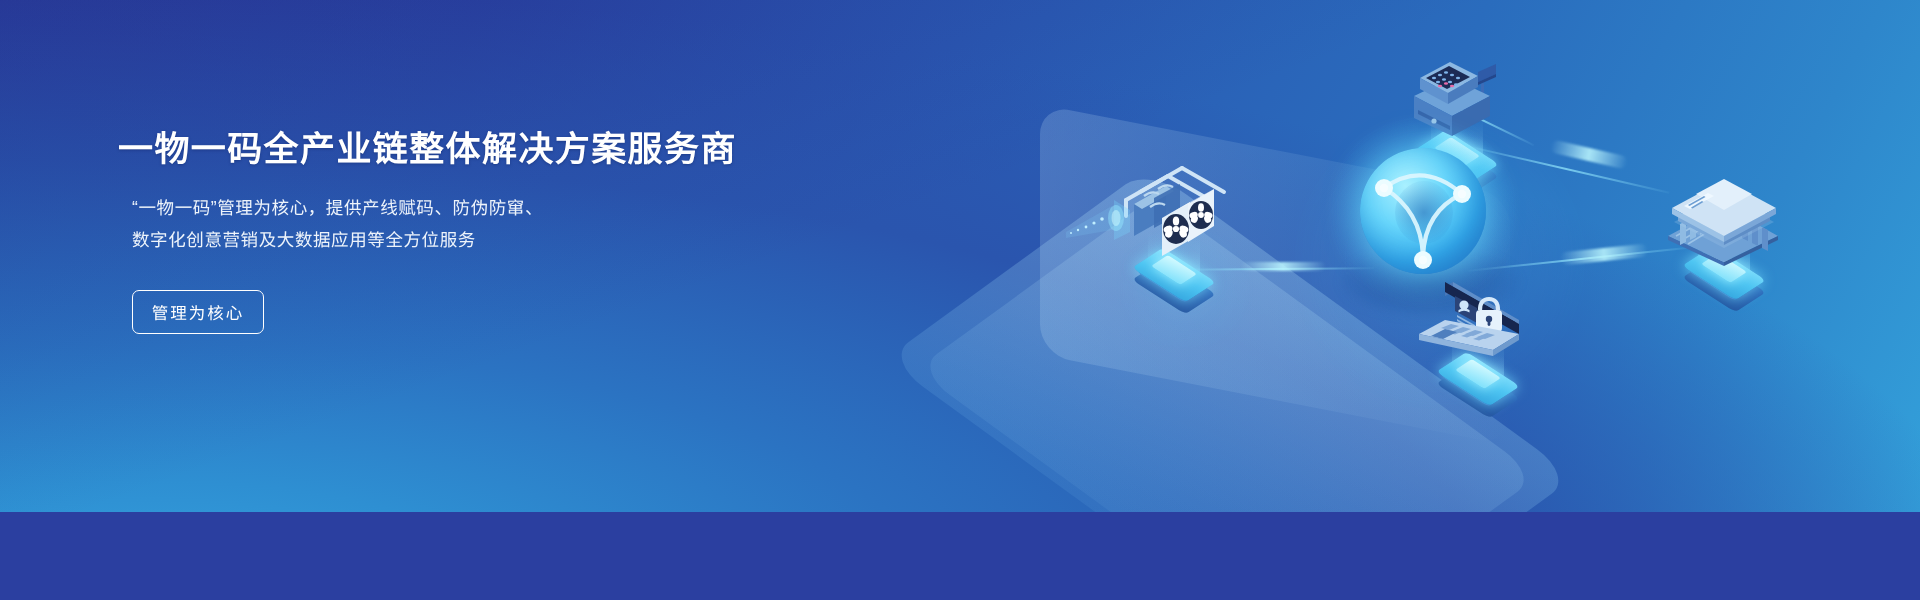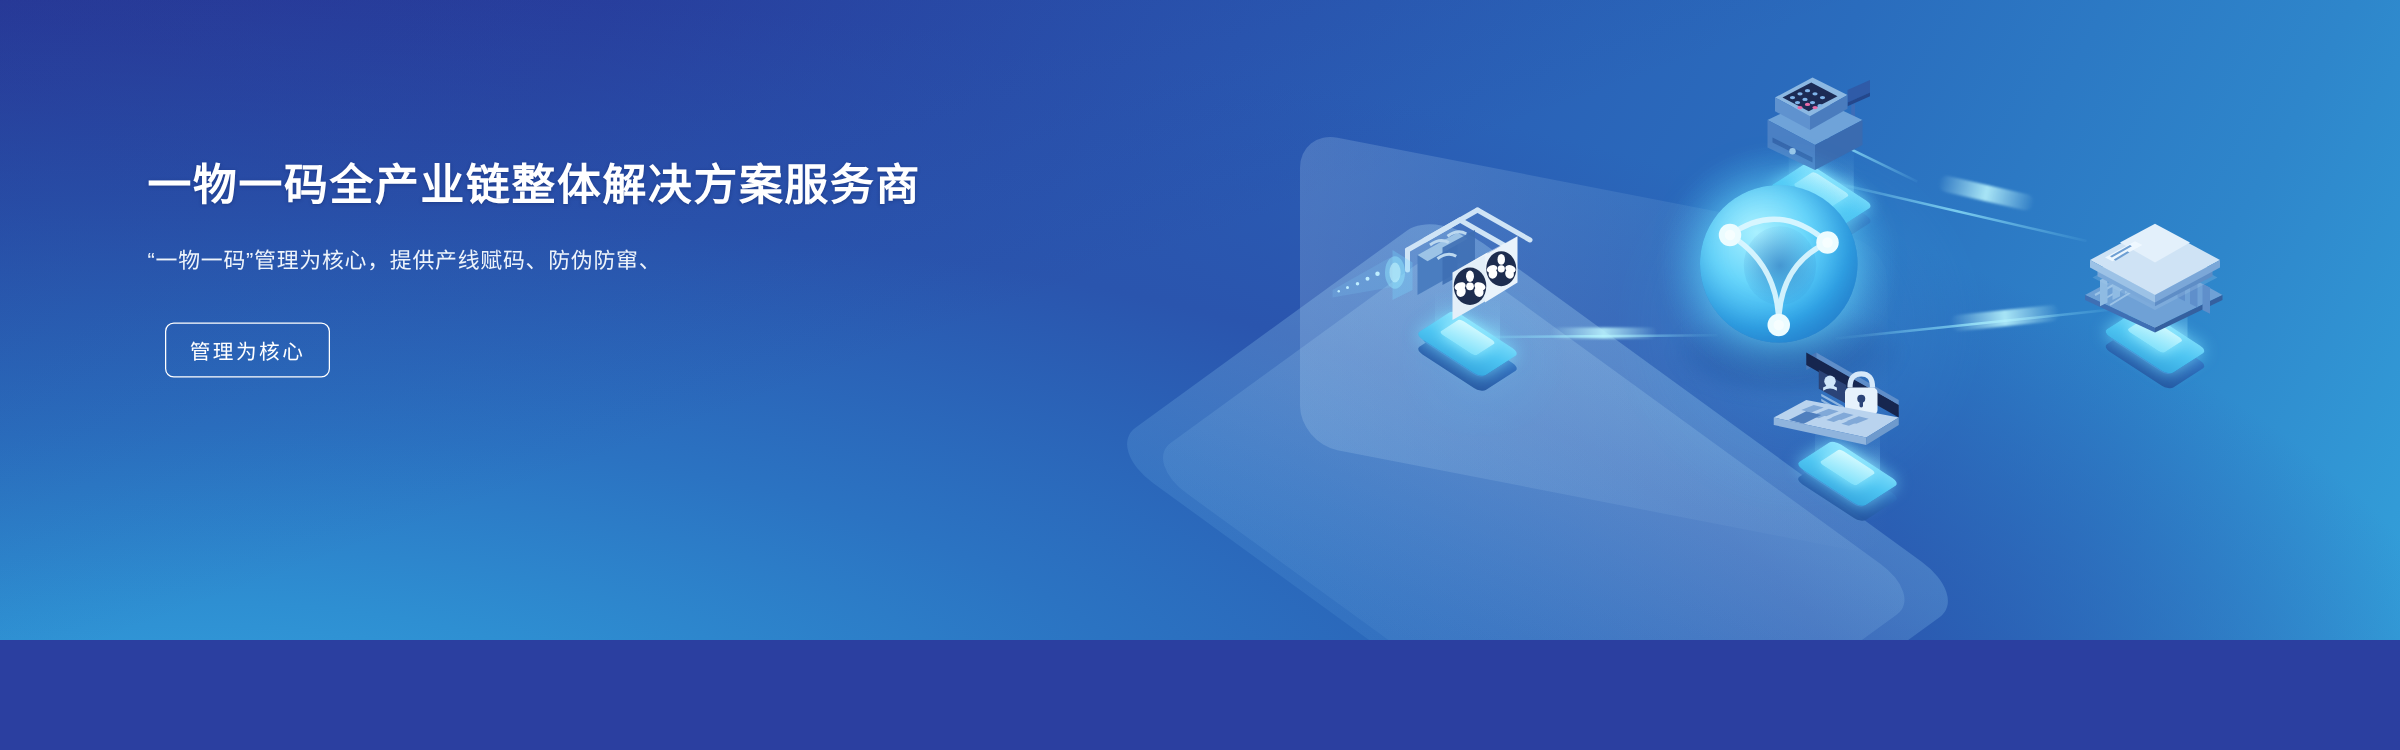--- a/index.html
+++ b/index.html
@@ -24,21 +24,21 @@
     pointer-events:none;
   }
 
   
   .copy { position:absolute; left:118px; top:128px; width:640px; z-index:30; }
   .headline {
     font-size:35px; font-weight:bold; color:#ffffff;
     letter-spacing:1.4px; line-height:1.2; white-space:nowrap;
     text-shadow:0 1px 3px rgba(10,25,80,.35);
   }
-  .sub { margin-top:22px; }
+  .sub { margin-top:22px;margin-left:14px; }
   .sub-line {
     font-size:17.5px; color:#eef4fb; line-height:32px;
     letter-spacing:.6px; white-space:nowrap; font-weight:400;
   }
   .cta {
     display:inline-flex; align-items:center; justify-content:center;
     margin-top:34px; margin-left:14px;
     width:132px; height:44px;
     border:1.6px solid #ffffff; border-radius:7px;
     color:#ffffff; font-size:16.5px; letter-spacing:2px;
@@ -423,18 +423,19 @@
       </svg>
     </div>
 
   </div>
 
   <div class="copy">
     <div class="headline">一物一码全产业链整体解决方案服务商</div>
 
     <div class="sub">
       <div class="sub-line">“一物一码”管理为核心，提供产线赋码、防伪防窜、</div>
+      <div class="sub-line">数字化创意营销及大数据应用等全方位服务</div>
     </div>
 
     <div class="cta" role="button" tabindex="0">管理为核心</div>
   </div>
 
 </div>
 
 </body></html>

